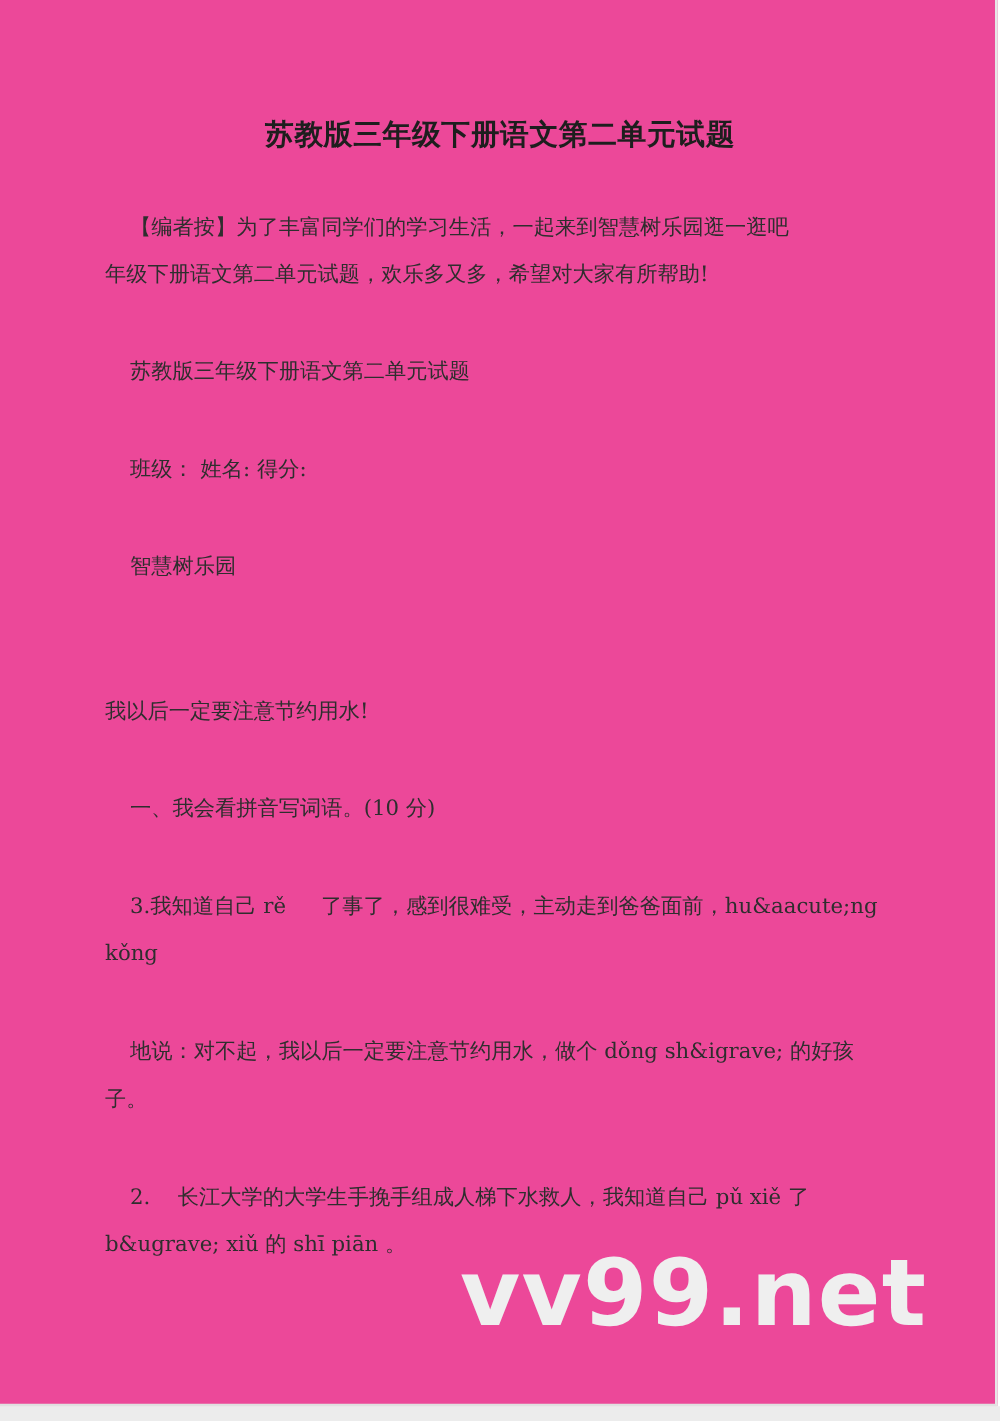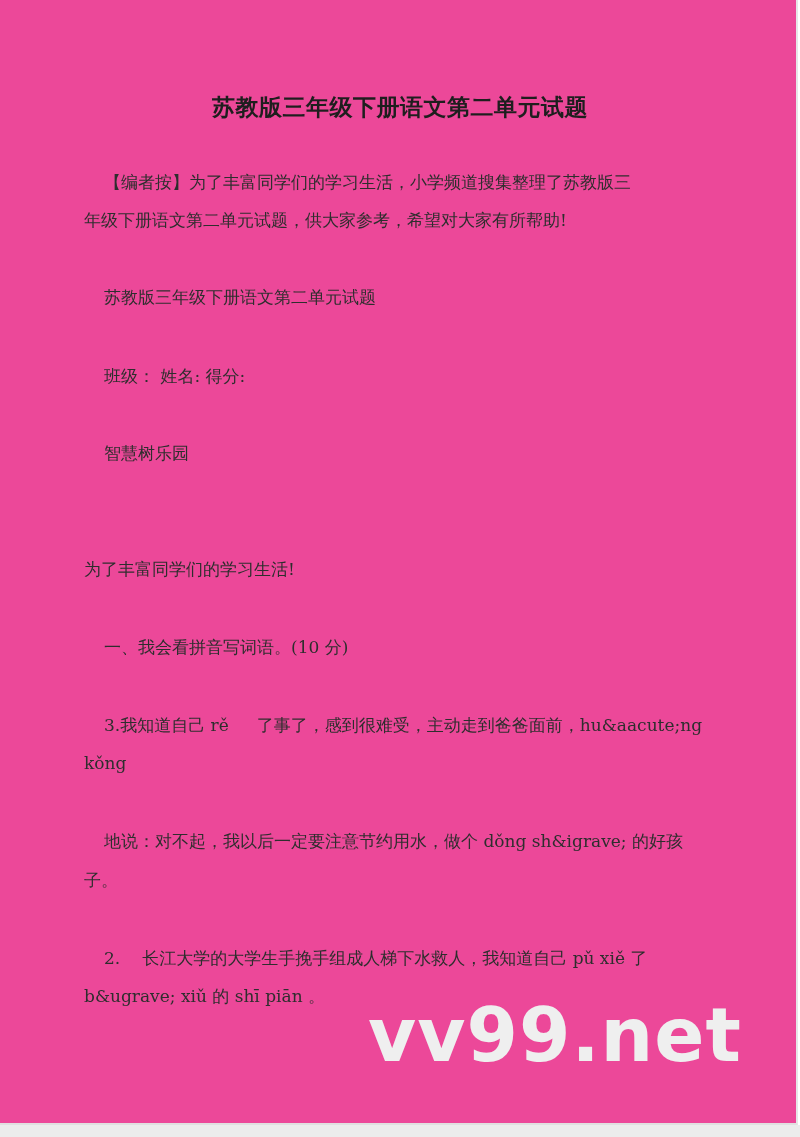--- a/index.html
+++ b/index.html
@@ -66,30 +66,30 @@
       line-height: 80px;
     }
     .gap { display: inline-block; width: 28px; }
   </style>
 </head>
 <body>
 
 <div class="page">
   <div class="title">苏教版三年级下册语文第二单元试题</div>
 
-  <div class="line indent" style="top:170px;">【编者按】为了丰富同学们的学习生活，小学频道搜集整理了苏教版三</div>
-  <div class="line flush" style="top:208px;">年级下册语文第二单元试题，供大家参考，希望对大家有所帮助!</div>
+  <div class="line indent" style="top:170px;">【编者按】为了丰富同学们的学习生活，一起来到智慧树乐园逛一逛吧</div>
+  <div class="line flush" style="top:208px;">年级下册语文第二单元试题，欢乐多又多，希望对大家有所帮助!</div>
 
   <div class="line indent" style="top:285px;">苏教版三年级下册语文第二单元试题</div>
 
   <div class="line indent" style="top:364px;">班级：  姓名: 得分:</div>
 
   <div class="line indent" style="top:441px;">智慧树乐园</div>
 
-  <div class="line flush" style="top:557px;">为了丰富同学们的学习生活!</div>
+  <div class="line flush" style="top:557px;">我以后一定要注意节约用水!</div>
 
   <div class="line indent" style="top:635px;">一、我会看拼音写词语。(10 分)</div>
 
   <div class="line indent" style="top:713px;">
     <span>3.我知道自己 rě</span><span class="gap"></span><span>了事了，感到很难受，主动走到爸爸面前，hu&amp;aacute;ng</span>
   </div>
   <div class="line flush" style="top:751px;">kǒng</div>
 
   <div class="line indent" style="top:829px;">地说：对不起，我以后一定要注意节约用水，做个 dǒng sh&amp;igrave; 的好孩</div>
   <div class="line flush" style="top:868px;">子。</div>

